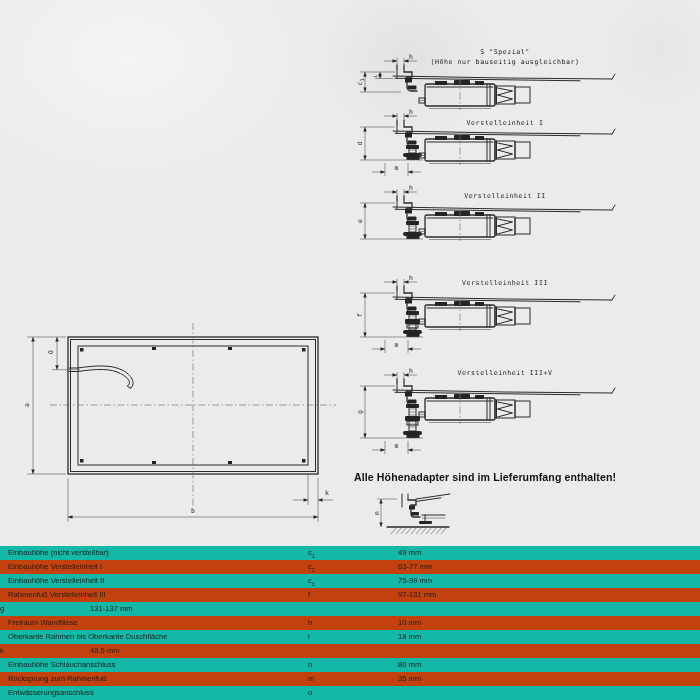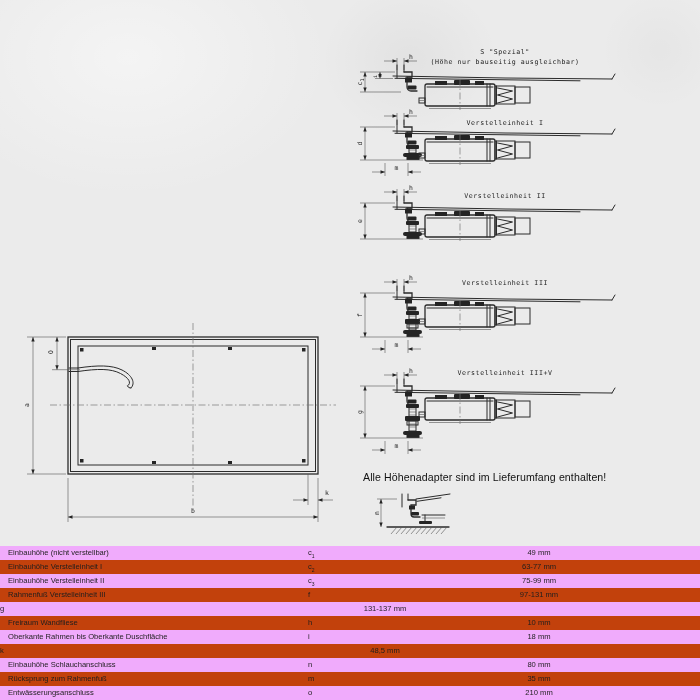--- a/index.html
+++ b/index.html
@@ -6,29 +6,29 @@
   body{width:700px;height:700px;background:#ebebeb;font-family:"Liberation Sans",sans-serif;
        position:relative;overflow:hidden}
   .blob{position:absolute;pointer-events:none}
   .blob1{left:320px;top:-20px;width:180px;height:160px;
          background:radial-gradient(ellipse at center,rgba(0,0,0,0.04),rgba(0,0,0,0) 70%)}
   .blob2{left:0;top:0;width:320px;height:190px;
          background:radial-gradient(ellipse at 40% 30%,rgba(255,255,255,0.45),rgba(255,255,255,0) 75%)}
   .blob3{left:600px;top:-10px;width:120px;height:120px;
          background:radial-gradient(ellipse at center,rgba(0,0,0,0.025),rgba(0,0,0,0) 70%)}
   #dwg{position:absolute;left:0;top:0}
-  .note{position:absolute;left:363px;top:471px;font-size:10.6px;font-weight:normal;color:#111;
+  .note{position:absolute;left:354px;top:471px;font-size:10.6px;font-weight:bold;color:#111;
         letter-spacing:0.1px}
   .spec-table{position:absolute;left:0;top:546px;width:700px}
   .spec-row{display:flex;height:14px;line-height:14px;font-size:7.6px;color:#1e1e1e}
   .spec-row.shaded{background:#c2410c}
-  .spec-row.plain{background:#f0abfc}
+  .spec-row.plain{background:#14b8a6}
   .spec-row .lbl{flex:0 0 300px;padding-left:8px;white-space:nowrap;overflow:hidden}
   .spec-row .sym{flex:0 0 90px}
-  .spec-row .val{flex:1;text-align:center;padding-right:20px;white-space:nowrap}
+  .spec-row .val{flex:1;text-align:left;padding-right:20px;white-space:nowrap}
   .spec-row sub{font-size:5px;line-height:1}
   
   .ln{stroke:#2b2b2b;stroke-width:1;fill:none;stroke-linecap:round}
   .lnb{stroke:#2b2b2b;stroke-width:1.3;fill:none;stroke-linecap:round}
   .dim{stroke:#555;stroke-width:0.6;fill:none}
   .cln{stroke:#777;stroke-width:0.7;fill:none;stroke-dasharray:7 2.5 1.5 2.5}
   .fil{fill:#242424;stroke:none}
   .t-title{font-family:"DejaVu Sans Mono",monospace;font-size:6.6px;letter-spacing:0.55px;fill:#222}
   .t-dim{font-family:"DejaVu Sans Mono",monospace;font-size:6.4px;fill:#222}
   .t-dims{font-family:"DejaVu Sans Mono",monospace;font-size:5px;fill:#222}
@@ -420,15 +420,14 @@
       <span class="val">80 mm</span>
     </div>
     <div class="spec-row shaded">
       <span class="lbl">Rücksprung zum Rahmenfuß</span>
       <span class="sym">m</span>
       <span class="val">35 mm</span>
     </div>
     <div class="spec-row plain">
       <span class="lbl">Entwässerungsanschluss</span>
       <span class="sym">o</span>
-      <span class="val">210 mm</span>
     </div>
   </div>
 
 </body></html>

